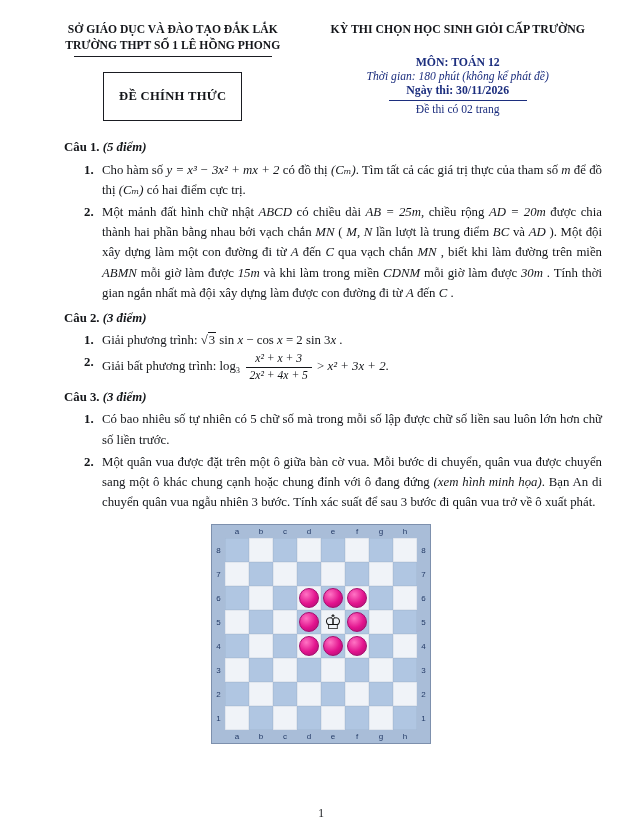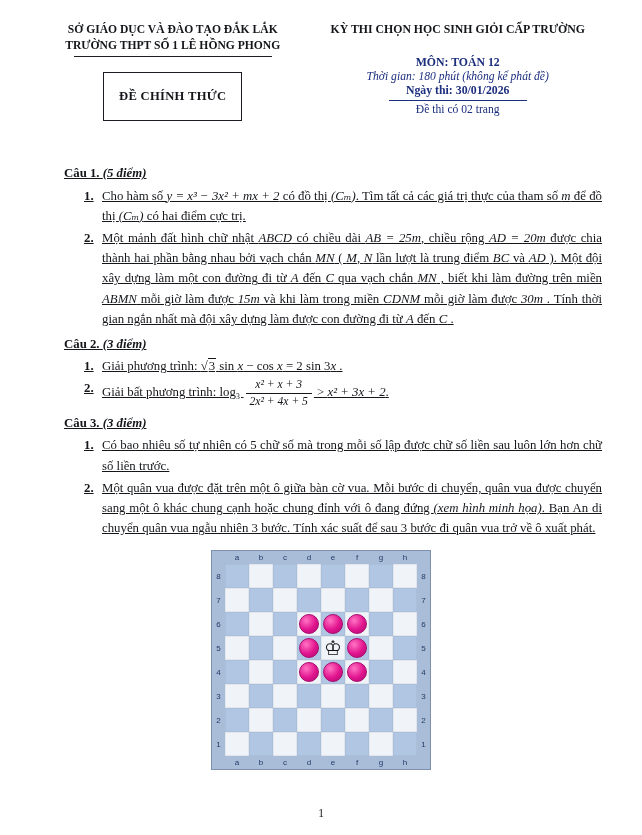--- a/index.html
+++ b/index.html
@@ -23,21 +23,21 @@
   }
   .h-right { width: 300px; text-align: center; }
   .h-right .r1, .h-right .r2 { font-weight: bold; font-size: 11.8px; line-height: 1.35; font-family: Liberation Serif, serif; }
   .h-right .r3 { font-weight: bold; font-size: 11.8px; color: var(--header-accent); margin-top: 17px; }
   .h-right .r4 { font-weight: normal; font-style: italic; font-size: 11.6px; color: var(--header-accent); }
   .h-right .r5 { font-weight: bold; font-size: 11.8px; color: var(--header-accent); }
   .r-rule { width: 138px; border-bottom: 1px solid var(--header-accent); margin: 2px auto 2px; }
   .h-right .r6 { font-size: 11.6px; color: var(--header-accent); }
 
   
-  .questions { margin-top: 42px; padding-left: 24px; font-size: 12.8px; line-height: 1.58; text-decoration: underline; }
+  .questions { margin-top: 16px; padding-left: 24px; font-size: 12.8px; line-height: 1.58; }
   .sec-title { font-weight: bold; margin-top: 5px; }
   .sec-points { font-style: italic; }
   .item { display: flex; margin-top: 2px; padding-left: 20px; }
   .item-num { flex: 0 0 18px; font-weight: bold; }
   .item-body { flex: 1; text-align: justify; }
   .math { font-style: italic; }
   .it { font-style: italic; }
   .frac {
     display: inline-block; vertical-align: middle; text-align: center;
     font-style: italic; line-height: 1.15; font-size: 11.6px; margin: 0 2px;
@@ -89,21 +89,21 @@
       <div class="l2">TRƯỜNG THPT SỐ 1 LÊ HỒNG PHONG</div>
       <div class="h-rule"></div>
       <div>
         <span class="official-box">ĐỀ CHÍNH THỨC</span>
       </div>
     </div>
     <div class="h-right">
       <div class="r1">KỲ THI CHỌN HỌC SINH GIỎI CẤP TRƯỜNG</div>
       <div class="r3">MÔN: TOÁN 12</div>
       <div class="r4">Thời gian: 180 phút (không kể phát đề)</div>
-      <div class="r5">Ngày thi: 30/01/2026</div>
+      <div class="r5">Ngày thi: 30/11/2026</div>
       <div class="r-rule"></div>
       <div class="r6">Đề thi có 02 trang</div>
     </div>
   </div>
 
   <div class="questions">
       <div class="section">
         <div class="sec-title"><span class="sec-name">Câu 1. </span><span class="sec-points">(5 điểm)</span></div>
         <div class="item">
           <span class="item-num">1.</span>

